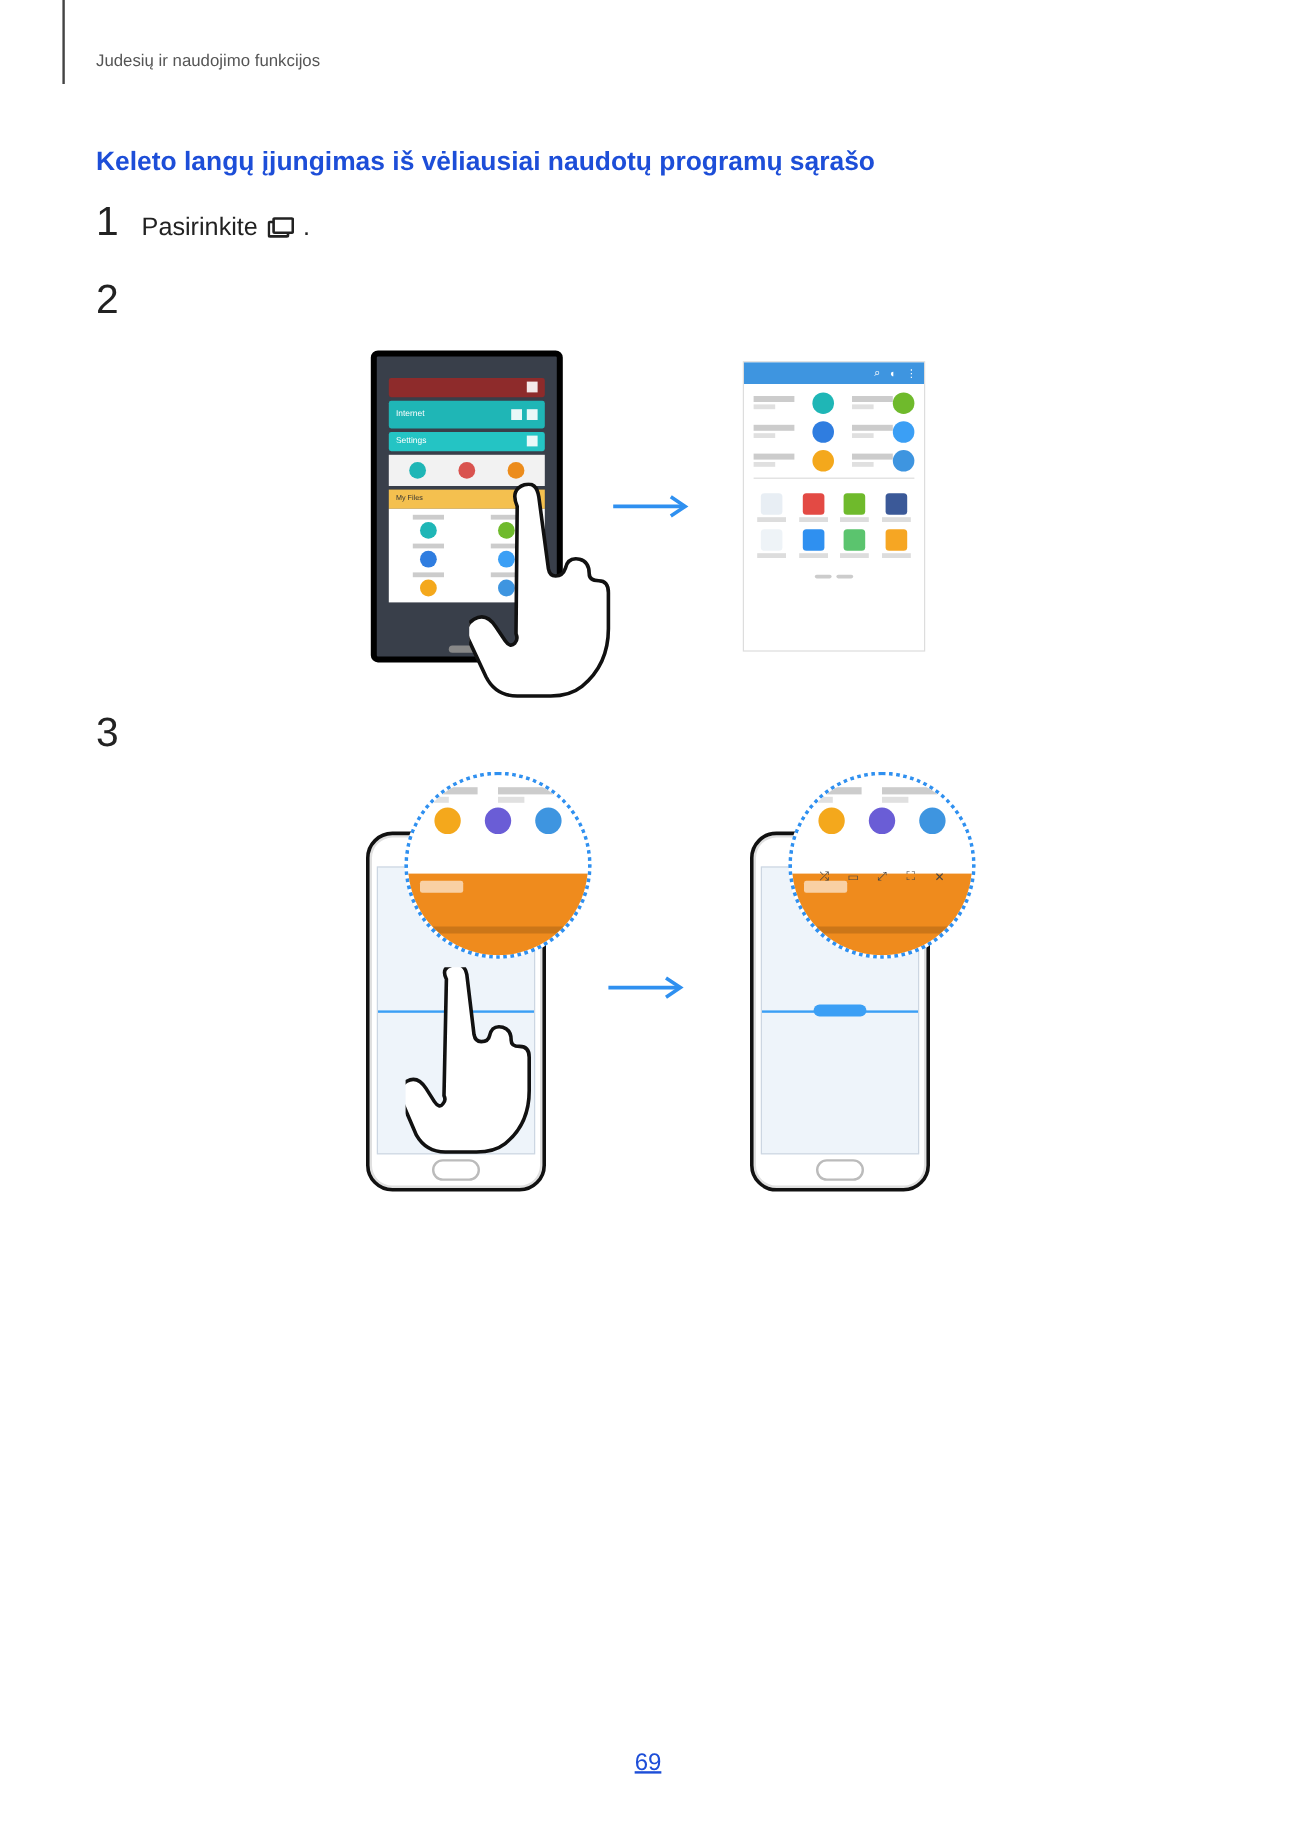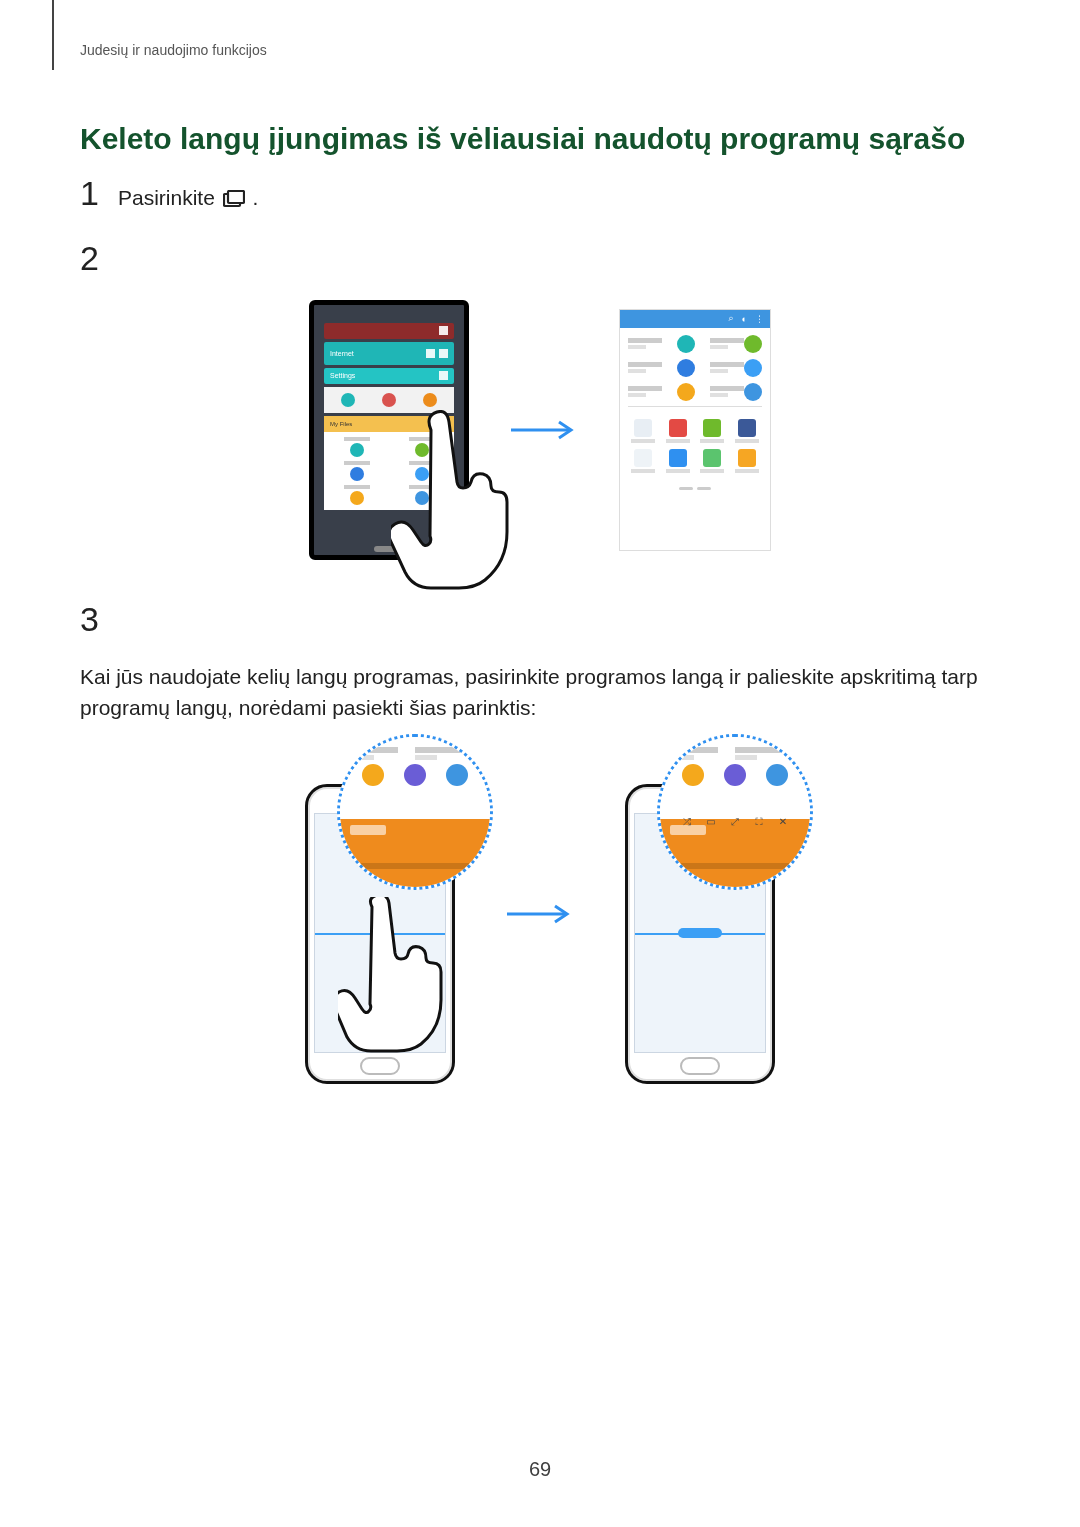--- a/index.html
+++ b/index.html
@@ -28,22 +28,22 @@
     font-size: 14px;
     color: #555;
   }
   .content {
     position: absolute;
     top: 100px;
     left: 80px;
     right: 80px;
   }
   h2.section-title {
-    font-size: 30px;
-    color: #14532d;
+    font-size: 22px;
+    color: #1d4ed8;
     font-weight: bold;
     margin: 22px 0 18px 0;
   }
   .step {
     display: flex;
     align-items: baseline;
     margin: 12px 0 22px 0;
     font-size: 21px;
     color: #222;
   }
@@ -80,21 +80,22 @@
     width: 70px;
     height: 20px;
   }
   .page-number {
     position: absolute;
     bottom: 46px;
     left: 0;
     right: 0;
     text-align: center;
     font-size: 20px;
-    color: #404040;
+    color: #1d4ed8;
+    text-decoration: underline;
   }
 
   
   .fig1-left {
     position: relative;
     width: 160px;
     height: 260px;
   }
   .phone1 {
     position: absolute;
@@ -455,21 +456,20 @@
           <span></span>
         </div>
     </div>
   </div>
 
   <div class="step">
     <div class="num">3</div>
   </div>
 
 
-  <p class="body-para">Kai jūs naudojate kelių langų programas, pasirinkite programos langą ir palieskite apskritimą tarp programų langų, norėdami pasiekti šias parinktis:</p>
 
   <div class="figure">
 
     <div class="fig2-phone">
       <div class="phone2">
         <div class="speaker"></div>
         <div class="screen">
           <div class="divider-line"></div>
           <div class="handle"></div>
         </div>

